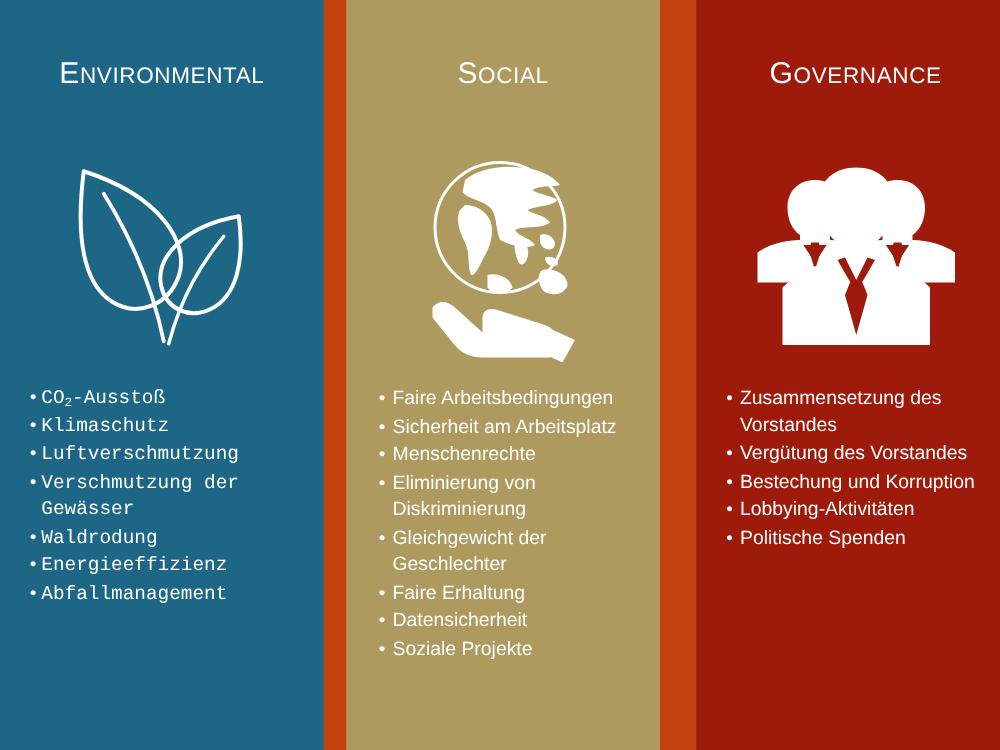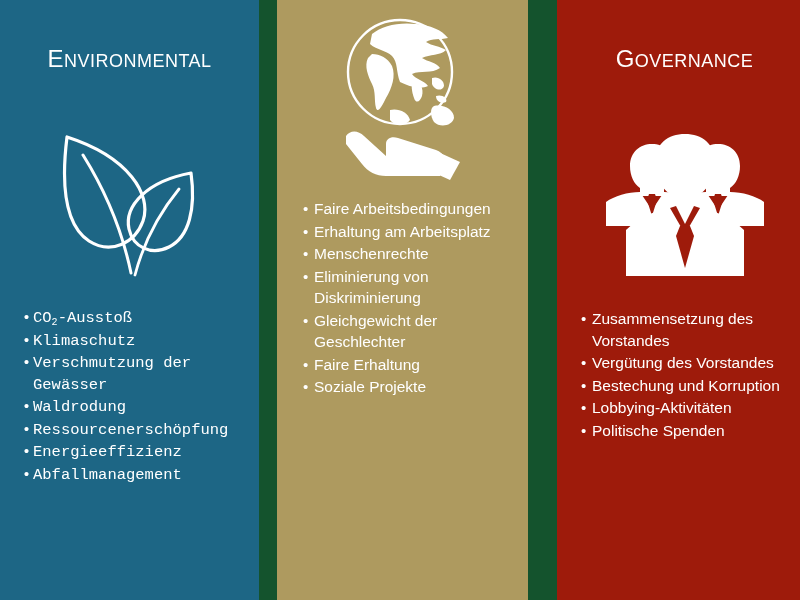--- a/index.html
+++ b/index.html
@@ -1,20 +1,20 @@
 <!DOCTYPE html>
 <html><head>
 <meta charset="utf-8">
 <style>
   html,body{margin:0;padding:0;}
   body{
     width:800px;height:600px;overflow:hidden;background:#ffffff;
     font-family:"Liberation Sans", sans-serif;
   }
-  .board{position:relative;width:800px;height:600px;background:#14532d;}
+  .board{position:relative;width:800px;height:600px;background:#c2410c;}
 
   .panel{
     position:absolute;top:0;height:600px;
     display:flex;flex-direction:column;align-items:center;
     overflow:hidden;
   }
   #panel-environmental{left:0;width:259px;}
   #panel-social{left:277px;width:251px;}
   #panel-governance{left:557px;width:255px;}
 
@@ -86,29 +86,32 @@
 
           <path d="M136 48 C141 84 134 112 114 122 C96 131 78 122 74 104 C69 81 92 56 136 48 Z" stroke-width="3.2"></path>
 
           <path d="M124 64 C106 86 90 112 80 150" stroke-width="2.8"></path>
         </g>
       </svg>
     </div>
     <ul class="bullets">
       <li><span>CO</span><sub>2</sub><span>-Ausstoß</span></li>
       <li>Klimaschutz</li>
+      <li>Luftverschmutzung</li>
       <li>Verschmutzung der Gewässer</li>
       <li>Waldrodung</li>
-      <li>Ressourcenerschöpfung</li>
       <li>Energieeffizienz</li>
       <li>Abfallmanagement</li>
     </ul>
   </section>
 
   <section class="panel" id="panel-social" style="background: rgb(174, 154, 95);">
+    <div class="title-wrap">
+      <h2 class="panel-title">Social</h2>
+    </div>
     <div class="icon-wrap">
       <svg width="150" height="170" viewBox="0 0 150 170" aria-hidden="true">
 
         <circle cx="72" cy="62" r="52" fill="none" stroke="#ffffff" stroke-width="2.4"></circle>
         <g fill="#ffffff">
 
           <path d="M44 24 C54 16 70 12 88 14 C102 15 114 20 120 28 C112 30 104 28 98 32 C104 36 112 36 118 40 C112 46 102 44 94 48 C100 52 108 52 112 58 C104 64 92 60 84 64 C88 70 96 70 100 76 C92 80 80 76 72 72 C68 62 70 52 64 46 C58 40 48 40 42 34 Z"></path>
 
           <path d="M44 44 C52 44 60 48 64 56 C68 66 64 78 58 88 C54 96 50 104 48 98 C46 90 48 82 44 74 C40 66 36 56 40 48 Z"></path>
 
@@ -124,25 +127,26 @@
 
         <g fill="#ffffff">
           <path d="M18 126 C22 120 30 120 36 126 L58 146 L58 134 C58 128 64 126 70 128 L108 140 C116 143 120 150 116 158 L112 166 L58 166 C48 166 40 162 34 154 L18 134 Z"></path>
 
           <path d="M110 142 L132 152 L122 170 L100 160 Z"></path>
         </g>
       </svg>
     </div>
     <ul class="bullets">
       <li>Faire Arbeitsbedingungen</li>
-      <li>Erhaltung am Arbeitsplatz</li>
+      <li>Sicherheit am Arbeitsplatz</li>
       <li>Menschenrechte</li>
       <li>Eliminierung von Diskriminierung</li>
       <li>Gleichgewicht der Geschlechter</li>
       <li>Faire Erhaltung</li>
+      <li>Datensicherheit</li>
       <li>Soziale Projekte</li>
     </ul>
   </section>
 
   <section class="panel" id="panel-governance" style="background: rgb(158, 27, 11);">
     <div class="title-wrap">
       <h2 class="panel-title">Governance</h2>
     </div>
     <div class="icon-wrap">
       <svg width="170" height="150" viewBox="0 0 170 150" aria-hidden="true">

